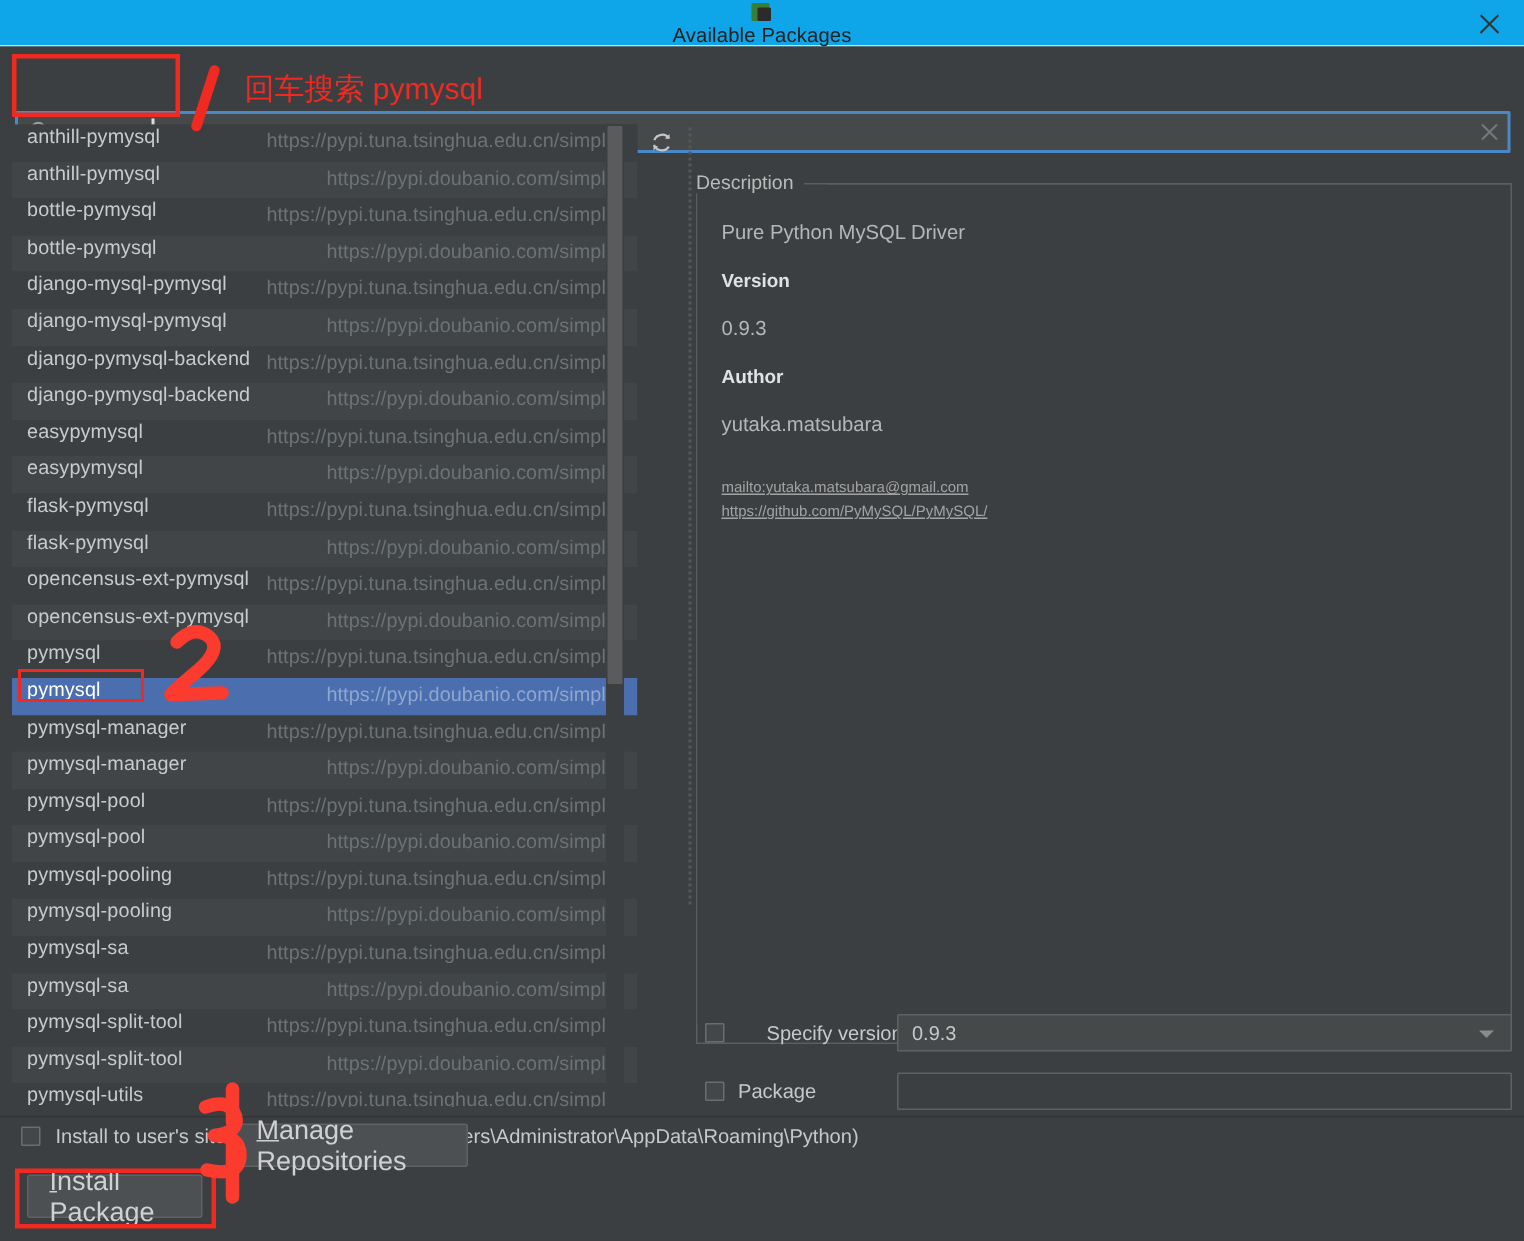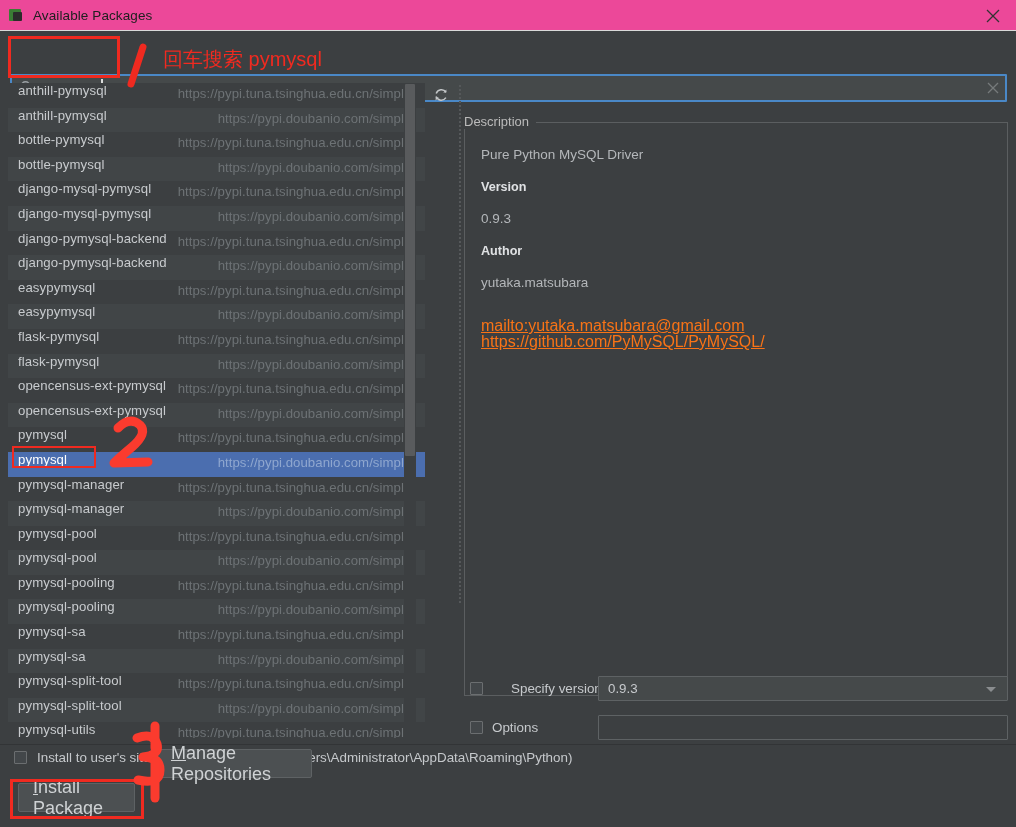--- a/index.html
+++ b/index.html
@@ -7,22 +7,22 @@
     width: 1016px; height: 827px;
     background: #3c3f41;
     font-family: "Liberation Sans", sans-serif;
     overflow: hidden;
   }
   #app { position: relative; width: 1016px; height: 827px; background: #3c3f41; }
 
   
   .titlebar {
     position: absolute; left: 0; top: 0; width: 1016px; height: 31px;
-    background: #ec4899; border-bottom: 1px solid #d9d9d9;
-    display: flex; align-items: center;
+    background: #0ea5e9; border-bottom: 1px solid #d9d9d9;
+    display: flex; align-items: center; flex-direction: column;
   }
   .title-icon {
     width: 16px; height: 16px; margin-left: 8px; margin-right: 9px;
     position: relative; flex: none;
   }
   .title-icon .sq1 { position:absolute; left:1px; top:2px; width:12px; height:12px; background:#3a7d34; border-radius:1px; }
   .title-icon .sq2 { position:absolute; left:5px; top:5px; width:9px; height:9px; background:#2b2b2b; border-radius:1px; }
   .title-text {
     font-size: 13.5px; color: #202020; letter-spacing: .1px;
     font-family: "Liberation Sans", sans-serif;
@@ -126,21 +126,21 @@
     background: #5b5e60;
   }
   .desc-body {
     position: absolute; left: 1px; top: 19px; width: 541px; height: 553px;
     background: #3c3f41; padding: 17px 16px 0 16px;
   }
   .desc-summary { font-size: 13.5px; color: #b4b7ba; margin-bottom: 18px; }
   .desc-label   { font-size: 12.6px; color: #e0e2e4; font-weight: bold; margin-bottom: 17px; }
   .desc-value   { font-size: 13.5px; color: #b4b7ba; margin-bottom: 18px; }
   .desc-links   { margin-top: 28px; }
-  .desc-link    { display: block; font-size: 16px; color: #f97316; line-height: 16px; }
+  .desc-link    { display: block; font-size: 10px; color: #a3a3a3; line-height: 16px; }
 
   
   .opt-row {
     position: absolute; display: flex; align-items: center;
   }
   #row-version { left: 470px; top: 676px; width: 538px; height: 24px; gap: 19px; }
   #row-options { left: 470px; top: 715px; width: 538px; height: 24px; }
   .chk {
     width: 13px; height: 13px; border: 1px solid #6b6e70;
     background: #43474a; flex: none; border-radius: 1px;
@@ -512,21 +512,21 @@
     <div class="chk"></div>
     <div class="opt-label">Specify version</div>
     <div class="combo">
       <span class="combo-value">0.9.3</span>
       <span class="combo-arrow"></span>
     </div>
   </div>
 
   <div class="opt-row" id="row-options">
     <div class="chk"></div>
-    <div class="opt-label">Options</div>
+    <div class="opt-label">Package</div>
     <div class="textfield"></div>
   </div>
 
   <div class="bottom-sep"></div>
   <div class="user-site-row">
     <div class="chk"></div>
     <div class="user-site-label">Install to user's site packages directory (C:\Users\Administrator\AppData\Roaming\Python)</div>
   </div>
 
   <div class="btn" id="btn-install">

